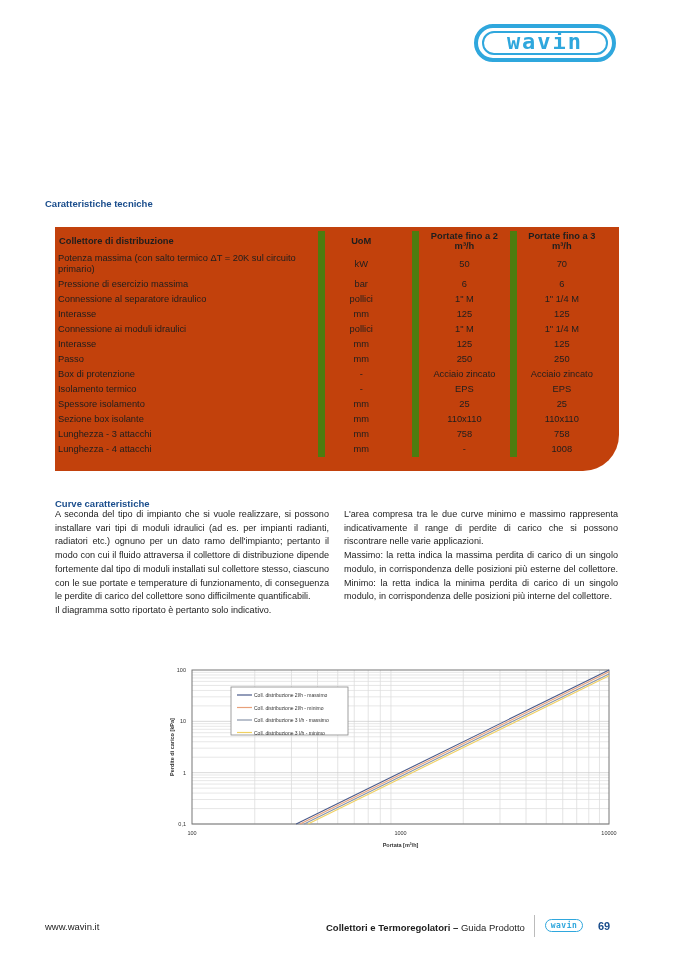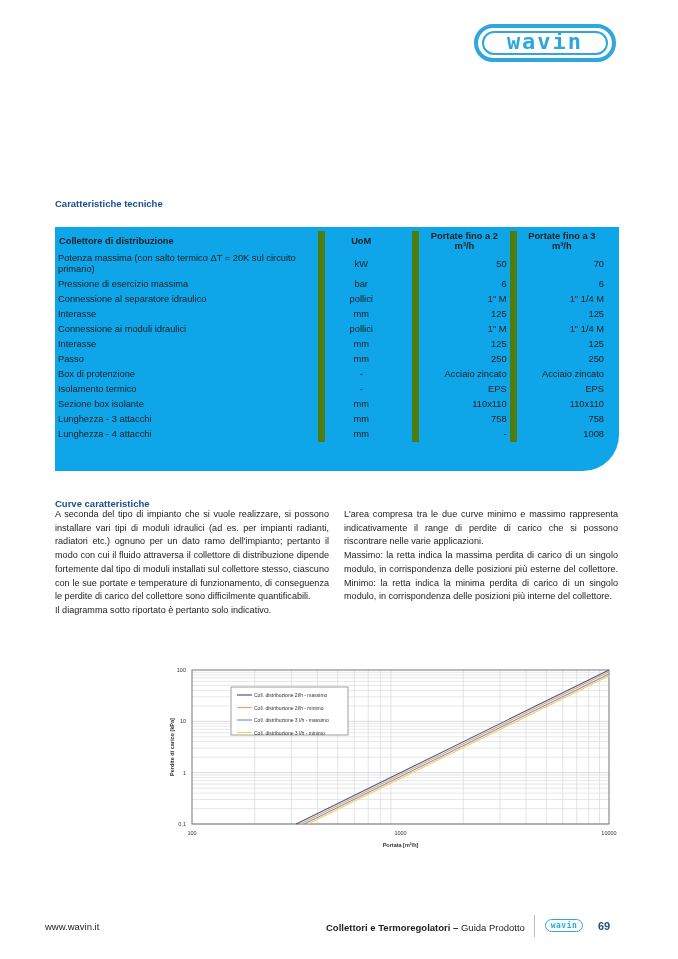--- a/index.html
+++ b/index.html
@@ -4,27 +4,27 @@
 <style>
   * { box-sizing: border-box; margin: 0; padding: 0; }
   html, body { width: 678px; height: 959px; background: #ffffff; }
   body { position: relative; font-family: "Liberation Sans", sans-serif; color: #1e1e1e; overflow: hidden; }
 
   .logo { position: absolute; left: 474px; top: 24px; width: 142px; height: 38px; border: 4px solid #2fa7dd; border-radius: 19px; display: flex; align-items: center; justify-content: center; }
   .logo-inner { width: 126px; height: 24px; border: 2px solid #2fa7dd; border-radius: 12px; display: flex; align-items: center; justify-content: center; }
   .logo-text { font-family: "DejaVu Sans Mono", monospace; font-weight: bold; color: #2fa7dd; font-size: 22px; letter-spacing: 2px; line-height: 1; margin-top: -3px; }
 
   .section-title { position: absolute; font-weight: bold; font-size: 9.5px; color: #1a4d8c; }
-  #title-tech { left: 55px; top: 198px; }
-
-  .table-wrap { position: absolute; left: 55px; top: 227px; width: 564px; height: 244px; background: #0ea5e9; border-bottom-right-radius: 36px; }
+  #title-tech { left: 45px; top: 198px; }
+
+  .table-wrap { position: absolute; left: 55px; top: 227px; width: 564px; height: 244px; background: #c2410c; border-bottom-right-radius: 36px; }
   table { border-collapse: collapse; position: absolute; left: 0; top: 4px; width: 552px; font-size: 9.3px; }
   th { font-weight: bold; text-align: center; height: 16px; padding: 0 3px; }
   th.first { text-align: left; padding-left: 4px; }
-  td { height: 15px; text-align: right; padding: 0 3px; line-height: 11px; }
+  td { height: 15px; text-align: center; padding: 0 3px; line-height: 11px; }
   td.first { text-align: left; }
   td.col-uom, th.col-uom { width: 94px; text-align: right; padding-right: 18px; }
   td.col-uom { text-align: center; }
   th.col-uom { text-align: center; }
   .vsep { border-left: 7px solid #4d7c0f; }
   tr.tall td { height: 26px; }
 
   .para { position: absolute; font-size: 9.1px; line-height: 13.7px; text-align: justify; color: #222; }
   #title-curves { left: 55px; top: 498px; }
   #para-left { left: 55px; top: 508px; width: 274px; }
@@ -110,20 +110,26 @@
           <td class="first">Box di protenzione</td>
           <td class="col-uom vsep">-</td>
           <td class="vsep">Acciaio zincato</td>
           <td class="vsep">Acciaio zincato</td>
         </tr>
         <tr>
           <td class="first">Isolamento termico</td>
           <td class="col-uom vsep">-</td>
           <td class="vsep">EPS</td>
           <td class="vsep">EPS</td>
+        </tr>
+        <tr>
+          <td class="first">Spessore isolamento</td>
+          <td class="col-uom vsep">mm</td>
+          <td class="vsep">25</td>
+          <td class="vsep">25</td>
         </tr>
         <tr>
           <td class="first">Sezione box isolante</td>
           <td class="col-uom vsep">mm</td>
           <td class="vsep">110x110</td>
           <td class="vsep">110x110</td>
         </tr>
         <tr>
           <td class="first">Lunghezza - 3 attacchi</td>
           <td class="col-uom vsep">mm</td>

